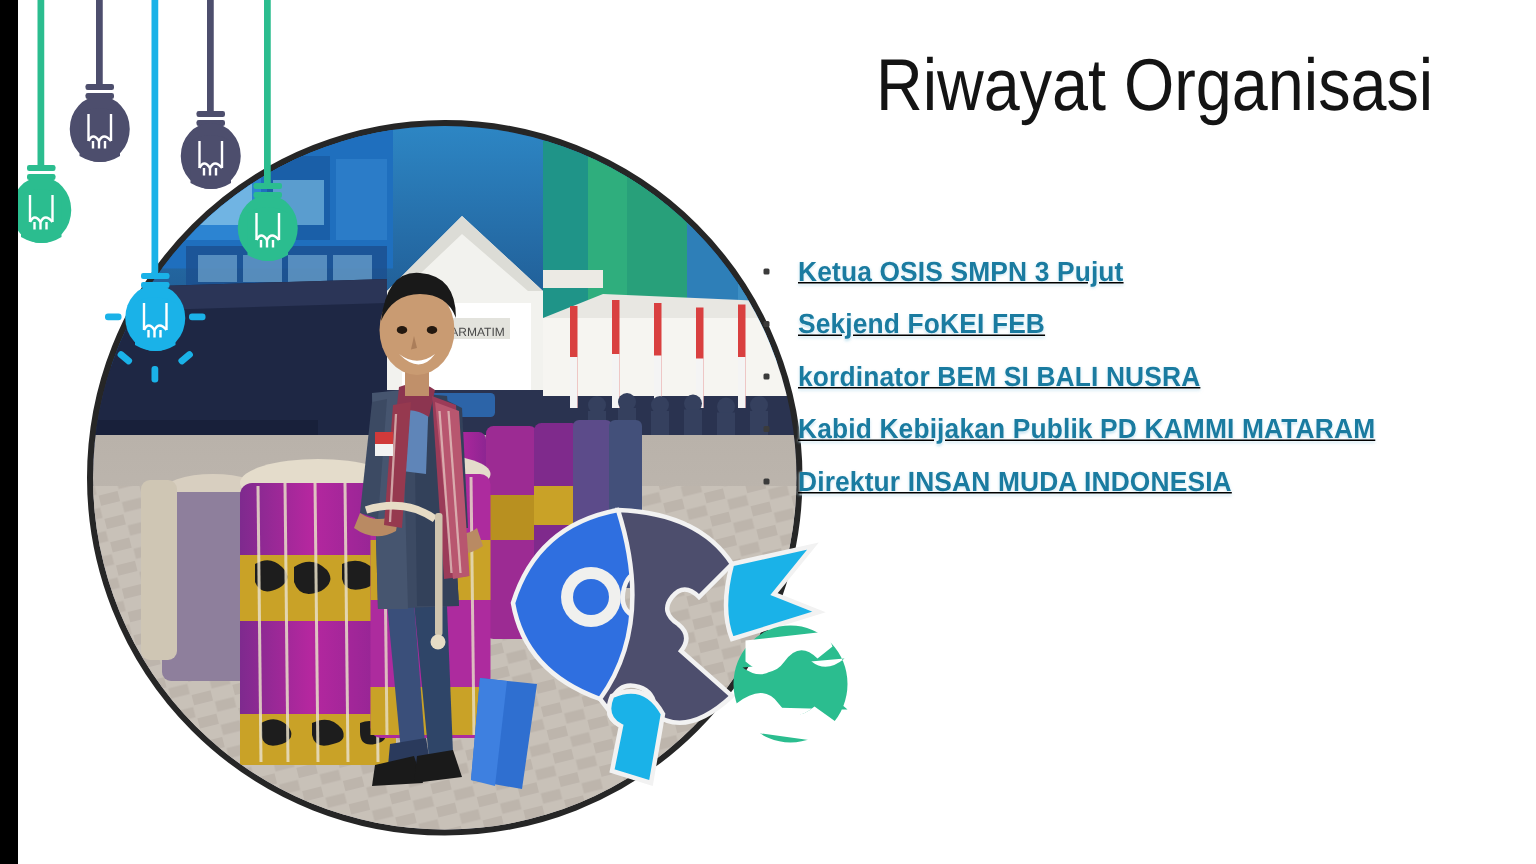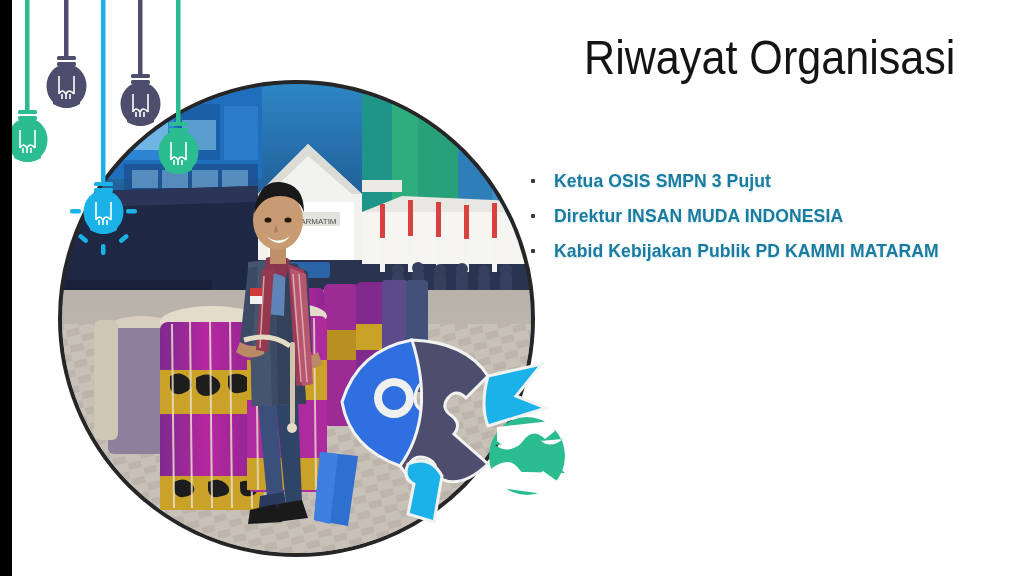--- a/index.html
+++ b/index.html
@@ -53,24 +53,25 @@
     transform:scaleX(0.88);
     transform-origin:left center;
     letter-spacing:0px;
     white-space:nowrap;
     z-index:30;
   }
 
   
   .bullet-list {
     position:absolute;
-    left:526px; top:164px;
+    left:504px; top:164px;
     width:480px;
     list-style:none;
     z-index:30;
+    text-decoration:underline;
   }
   .bullet-list li {
     position:relative;
     height:34.8px;
     padding-left:28px;
     display:flex;
     align-items:center;
   }
   .bullet-list li .bullet-dot {
     position:absolute;
@@ -424,23 +425,31 @@
 
   <h1 class="title">Riwayat Organisasi</h1>
 
   <ul class="bullet-list">
     <li>
       <span class="bullet-dot"></span>
       <span class="bullet-text">Ketua OSIS SMPN 3 Pujut</span>
     </li>
     <li>
       <span class="bullet-dot"></span>
-      <span class="bullet-text">Direktur INSAN MUDA INDONESIA</span>
+      <span class="bullet-text">Sekjend FoKEI FEB</span>
+    </li>
+    <li>
+      <span class="bullet-dot"></span>
+      <span class="bullet-text">kordinator BEM SI BALI NUSRA</span>
     </li>
     <li>
       <span class="bullet-dot"></span>
       <span class="bullet-text">Kabid Kebijakan Publik PD KAMMI MATARAM</span>
     </li>
+    <li>
+      <span class="bullet-dot"></span>
+      <span class="bullet-text">Direktur INSAN MUDA INDONESIA</span>
+    </li>
   </ul>
 
 </div>
 
 <div class="letterbox-left"></div>
 
 </body></html>

